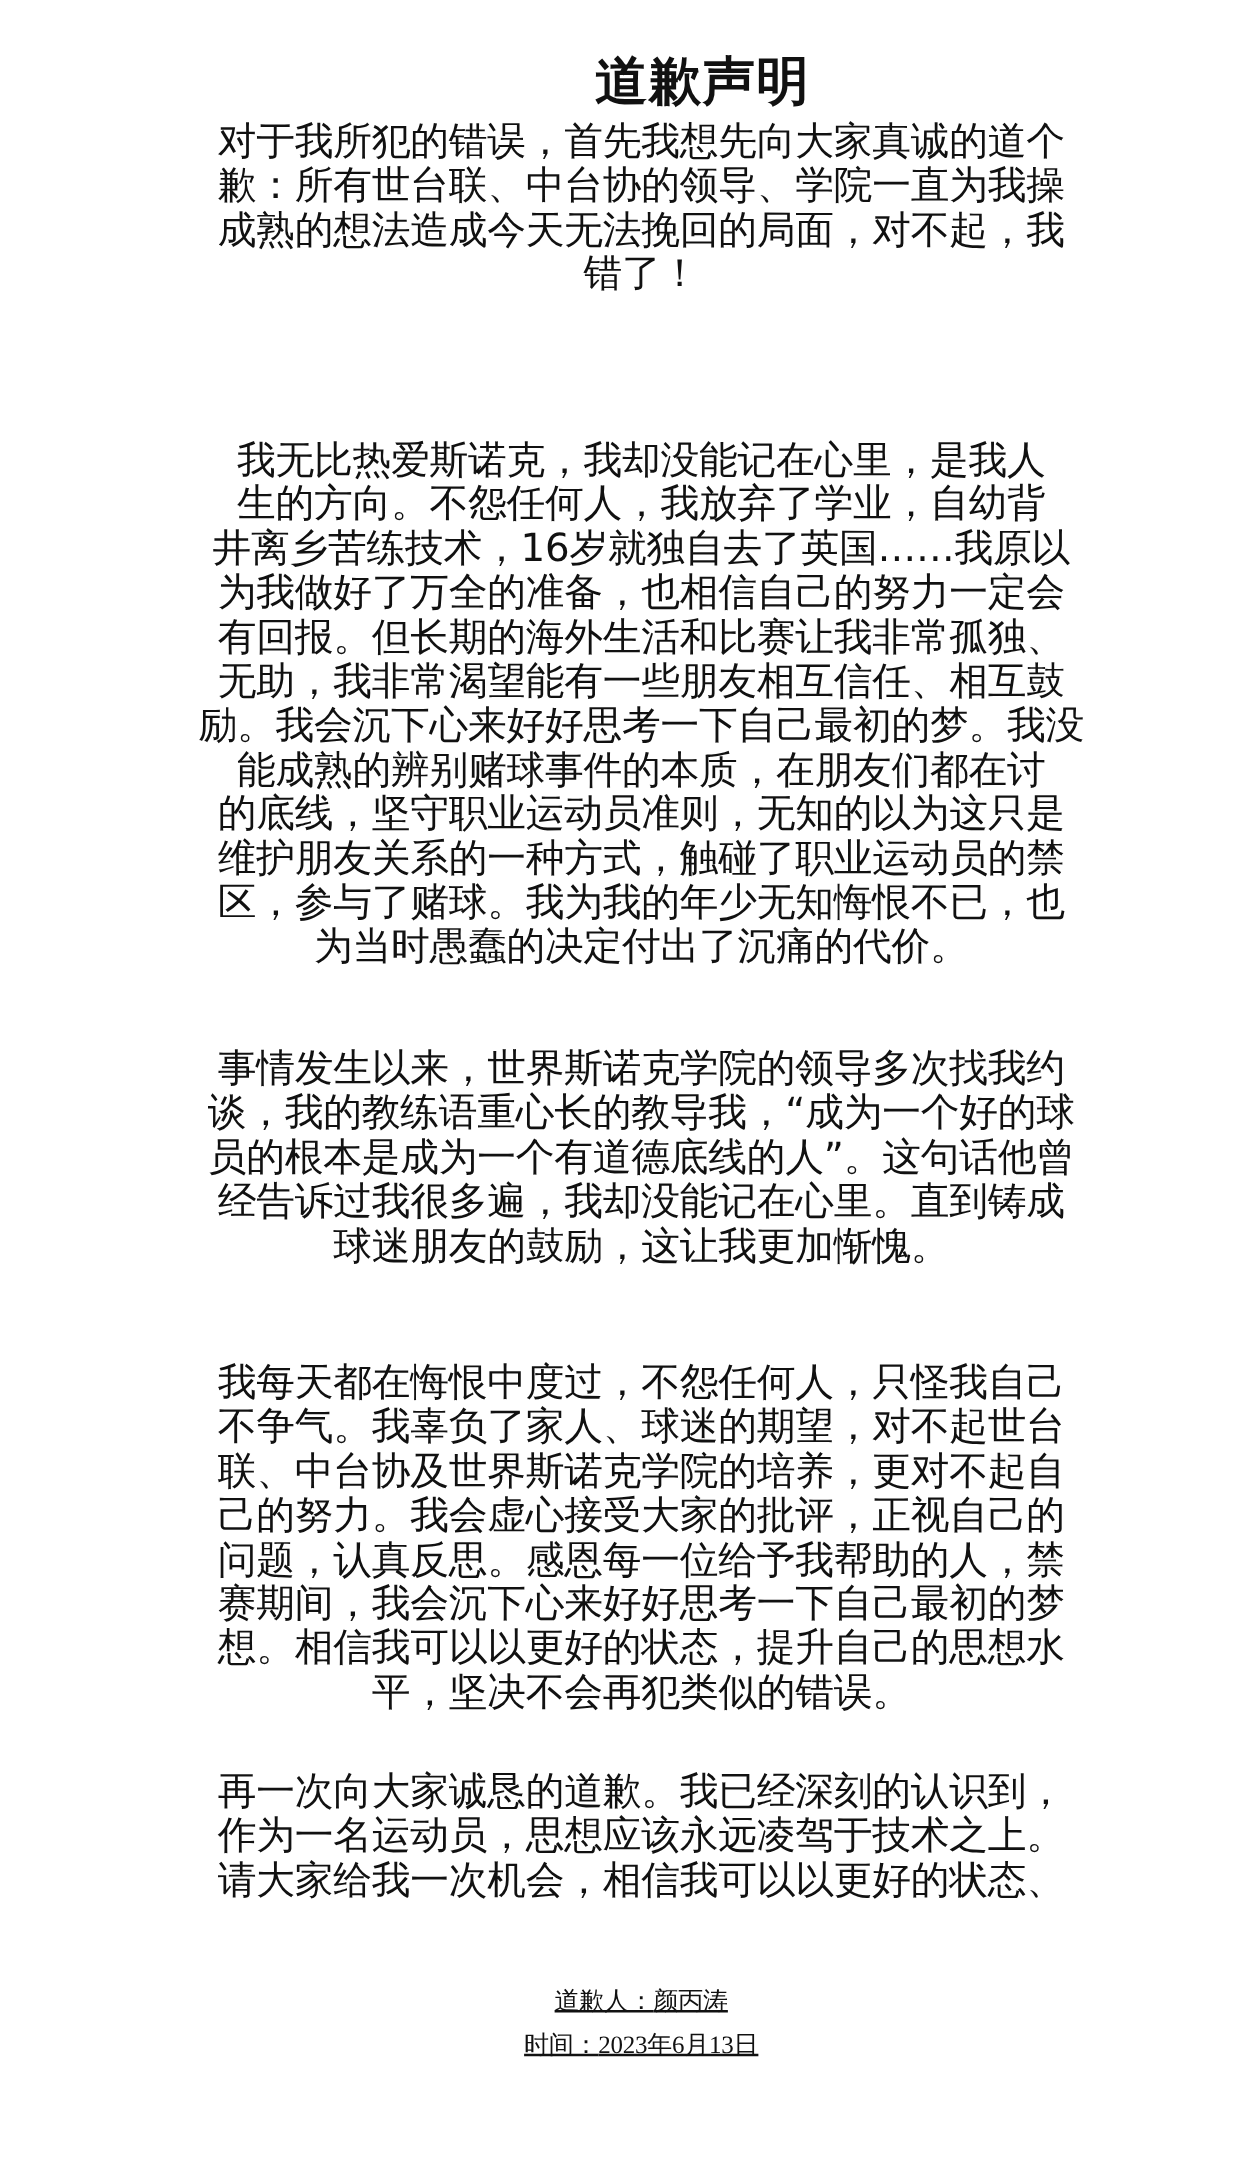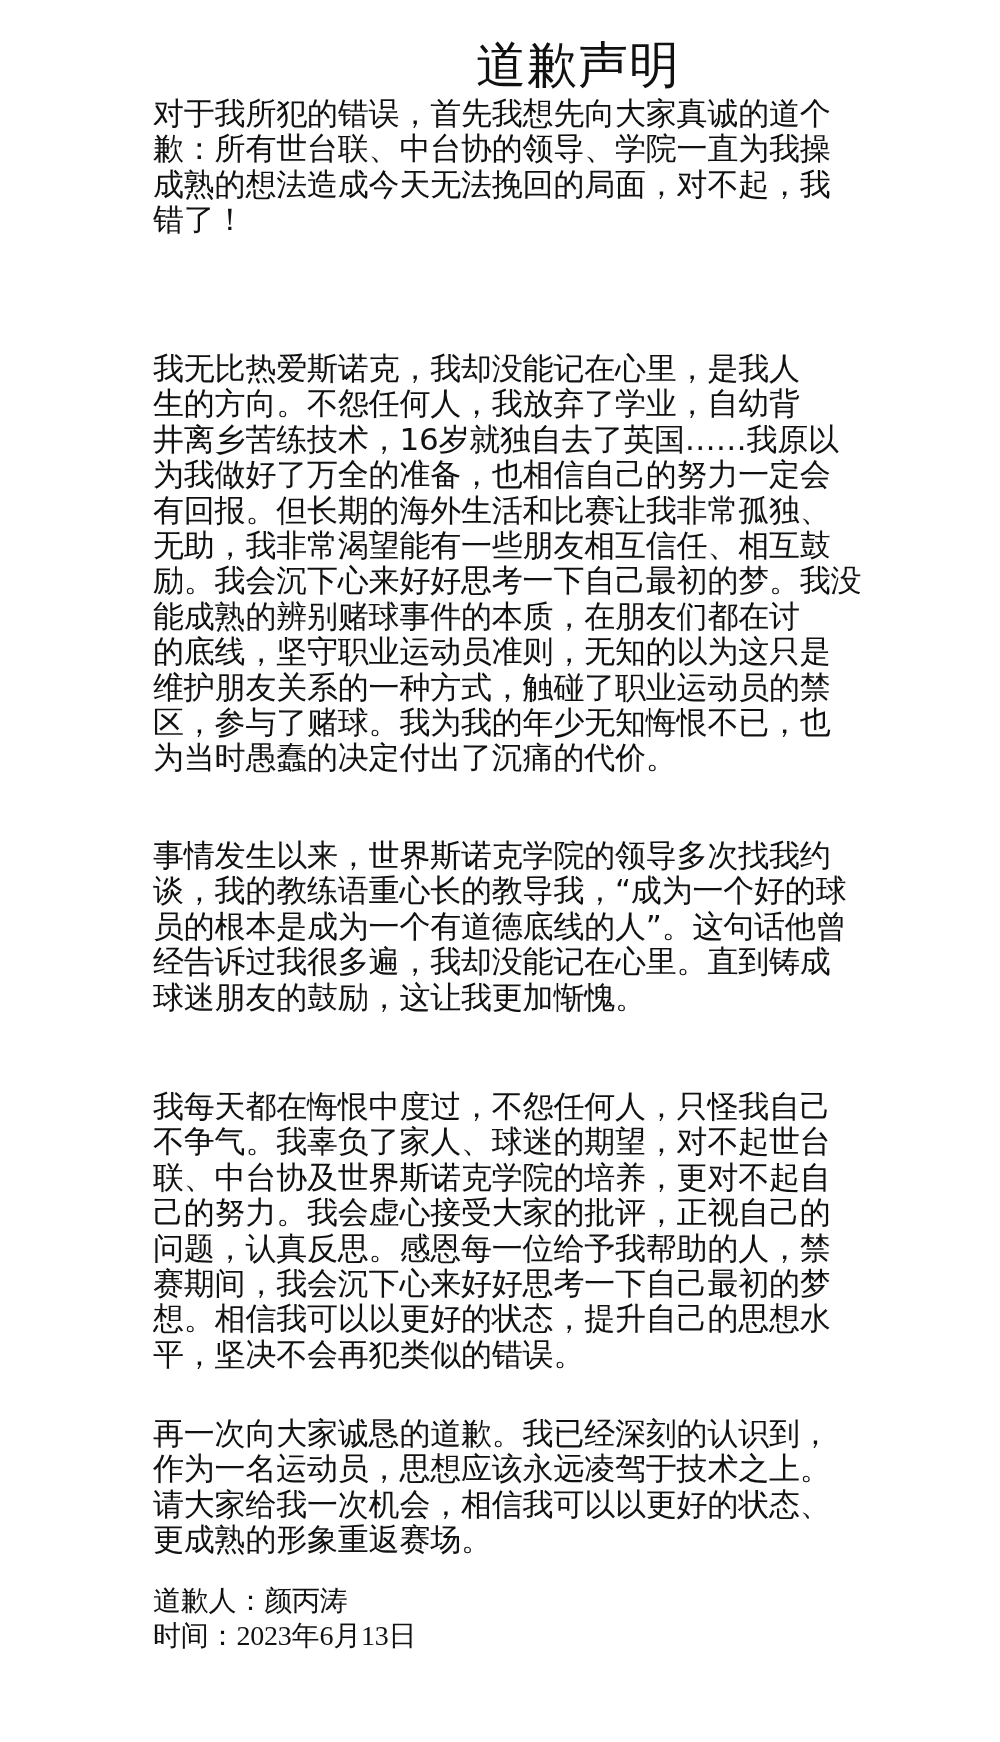--- a/index.html
+++ b/index.html
@@ -1,24 +1,24 @@
 <!DOCTYPE html>
 <html><head>
 <meta charset="utf-8">
 <style>
   html, body { margin: 0; padding: 0; background: #ffffff; }
   body { width: 1000px; height: 1742px; position: relative; overflow: hidden;
          font-family: "DejaVu Sans", "Liberation Sans", sans-serif; color: #111111; }
   .title { position: absolute; left: 476px; top: 40px; width: 164px;
-           font-size: 50px; font-weight: normal; line-height: 50px;
+           font-size: 42px; font-weight: bold; line-height: 50px;
            white-space: nowrap; letter-spacing: 1px; }
   .para { position: absolute; left: 153px; width: 720px; }
   .line { display: block; height: 35.4px; line-height: 35.4px; font-size: 31px;
-          white-space: nowrap; letter-spacing: -0.2px; }
-  .sig .line { font-size: 28px; }
+          white-space: nowrap; letter-spacing: -0.2px; text-align: center; }
+  .sig .line { font-size: 20px; text-decoration: underline; }
 </style>
 </head>
 <body>
 
 <div>
 
   <div class="title">道歉声明</div>
 
   <div class="para" style="top:96px">
     <span class="line">对于我所犯的错误，首先我想先向大家真诚的道个</span>
@@ -58,21 +58,20 @@
     <span class="line">问题，认真反思。感恩每一位给予我帮助的人，禁</span>
     <span class="line">赛期间，我会沉下心来好好思考一下自己最初的梦</span>
     <span class="line">想。相信我可以以更好的状态，提升自己的思想水</span>
     <span class="line">平，坚决不会再犯类似的错误。</span>
   </div>
 
   <div class="para" style="top:1416px">
     <span class="line">再一次向大家诚恳的道歉。我已经深刻的认识到，</span>
     <span class="line">作为一名运动员，思想应该永远凌驾于技术之上。</span>
     <span class="line">请大家给我一次机会，相信我可以以更好的状态、</span>
-    <span class="line">更成熟的形象重返赛场。</span>
   </div>
 
   <div class="para sig" style="top:1583px">
     <span class="line"><span>道歉人：</span><span>颜丙涛</span></span>
     <span class="line"><span>时间：</span><span style="font-family:'Liberation Serif', serif;">2023年6月13日</span></span>
   </div>
 
 </div>
 
 </body></html>

